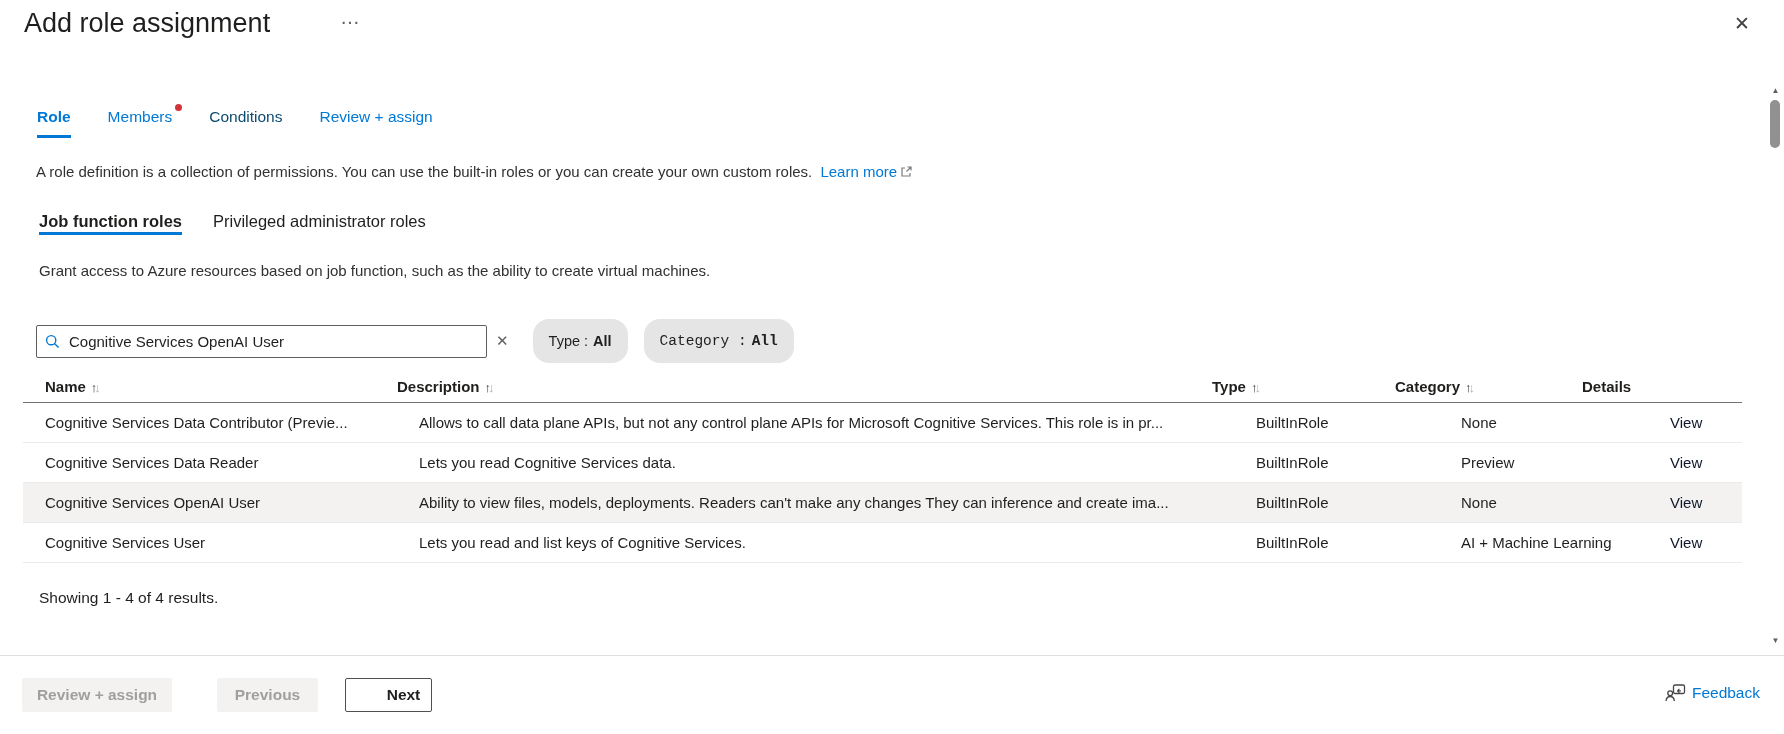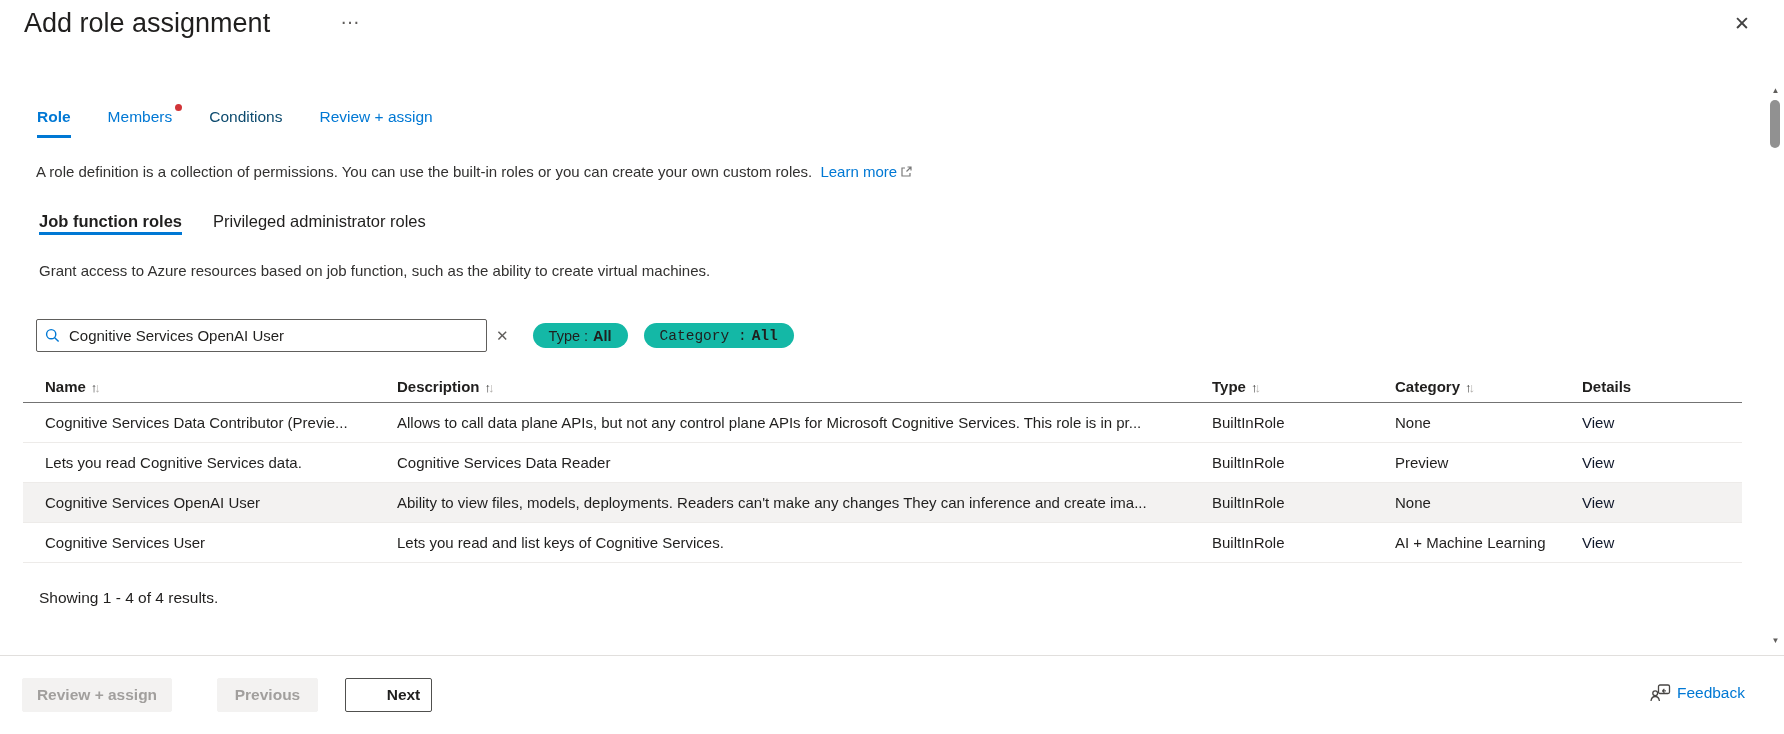--- a/index.html
+++ b/index.html
@@ -33,36 +33,36 @@
   .grant { position:absolute; top:262px; left:39px; font-size:15px; color:#323130; }
 
   
   .search-row { position:absolute; top:319px; left:36px; display:flex; align-items:center; }
   .search-box { width:451px; height:33px; border:1px solid #605e5c; border-radius:2px;
                 display:flex; align-items:center; padding:0 8px; background:#fff; }
   .search-box svg { flex:0 0 auto; }
   .search-box input { border:none; outline:none; font-family:"Liberation Sans",sans-serif;
                       font-size:15px; color:#201f1e; margin-left:9px; width:100%; background:transparent; }
   .clear-x { font-size:15px; color:#605e5c; margin-left:9px; cursor:pointer; }
-  .pill { height:25px; border-radius:16px; background:#14b8a6; display:flex; align-items:center;
+  .pill { height:44px; border-radius:16px; background:#e5e5e5; display:flex; align-items:center;
           padding:0 16px; font-size:14.5px; color:#201f1e; cursor:pointer; }
   .pill b { margin-left:5px; }
   .pill-type { margin-left:24px; }
   .pill-cat  { margin-left:16px;font-family:Liberation Mono, monospace; }
 
   
   .table { position:absolute; top:371px; left:23px; width:1719px; }
   .trow { display:grid; grid-template-columns:352px 815px 183px 187px 1fr;
           align-items:center; padding-left:22px; }
   .thead { height:32px; border-bottom:1px solid #737373; font-weight:700; font-size:15px; color:#201f1e; }
   .thead .hcell { cursor:pointer; }
   .sort { font-weight:400; font-size:13px; margin-left:5px; }
   .sort .up { color:#323130; }
   .sort .down { color:#b3b0ad; margin-left:-3px; }
-  .tbody-row { height:40px; border-bottom:1px solid #edebe9; font-size:15px; color:#201f1e; cursor:pointer; }
+  .tbody-row { height:40px; border-bottom:1px solid #edebe9; font-size:15px; color:#201f1e; cursor:pointer;gap:22px; }
   .tbody-row.selected { background:#f3f2f1; }
   .cell { overflow:hidden; white-space:nowrap; padding-right:14px; }
   .view-link { color:#0f172a; text-decoration:none; cursor:pointer; }
 
   .summary { position:absolute; top:589px; left:39px; font-size:15.5px; color:#201f1e; }
 
   
   .scrollbar { position:absolute; top:84px; right:1px; width:15px; height:564px; }
   .scroll-arrow { width:15px; height:14px; font-size:8px; color:#605e5c; text-align:center; line-height:14px; cursor:pointer; }
   .scroll-arrow.down { position:absolute; bottom:0; }
@@ -71,21 +71,21 @@
   
   .footer-divider { position:absolute; top:655px; left:0; width:1784px; border-top:1px solid #e1dfdd; }
   .footer { position:absolute; top:678px; left:22px; display:flex; align-items:center; }
   .btn { height:34px; font-family:"Liberation Sans",sans-serif; font-size:15.5px; font-weight:600;
          border-radius:2px; cursor:pointer; }
   .btn.disabled { background:#f3f2f1; color:#a19f9d; border:1px solid #f3f2f1; cursor:default; }
   .btn-review { width:150px; margin-right:45px; }
   .btn-prev { width:101px; margin-right:27px; }
   .btn-next { width:87px; background:#ffffff; color:#201f1e; border:1px solid #50504e;padding-left:30px; }
 
-  .feedback { position:absolute; top:684px; right:39px; display:flex; align-items:flex-end; cursor:pointer; }
+  .feedback { position:absolute; top:684px; right:24px; display:flex; align-items:flex-end; cursor:pointer; }
   .feedback span { color:#0078d4; font-size:15.5px; margin-left:6px; }
 </style>
 </head>
 <body>
 
 <div class="screen">
 
   <h1 class="title">Add role assignment</h1>
   <button class="more-btn">…</button>
   <button class="close-btn">✕</button>
@@ -164,22 +164,22 @@
 
     <div class="trow tbody-row">
       <div class="cell">Cognitive Services Data Contributor (Previe...</div>
       <div class="cell">Allows to call data plane APIs, but not any control plane APIs for Microsoft Cognitive Services. This role is in pr...</div>
       <div class="cell">BuiltInRole</div>
       <div class="cell">None</div>
       <div class="cell"><a class="view-link">View</a></div>
     </div>
 
     <div class="trow tbody-row">
+      <div class="cell">Cognitive Services Data Reader</div>
       <div class="cell">Lets you read Cognitive Services data.</div>
-      <div class="cell">Cognitive Services Data Reader</div>
       <div class="cell">BuiltInRole</div>
       <div class="cell">Preview</div>
       <div class="cell"><a class="view-link">View</a></div>
     </div>
 
     <div class="trow tbody-row selected">
       <div class="cell">Cognitive Services OpenAI User</div>
       <div class="cell">Ability to view files, models, deployments. Readers can't make any changes They can inference and create ima...</div>
       <div class="cell">BuiltInRole</div>
       <div class="cell">None</div>

